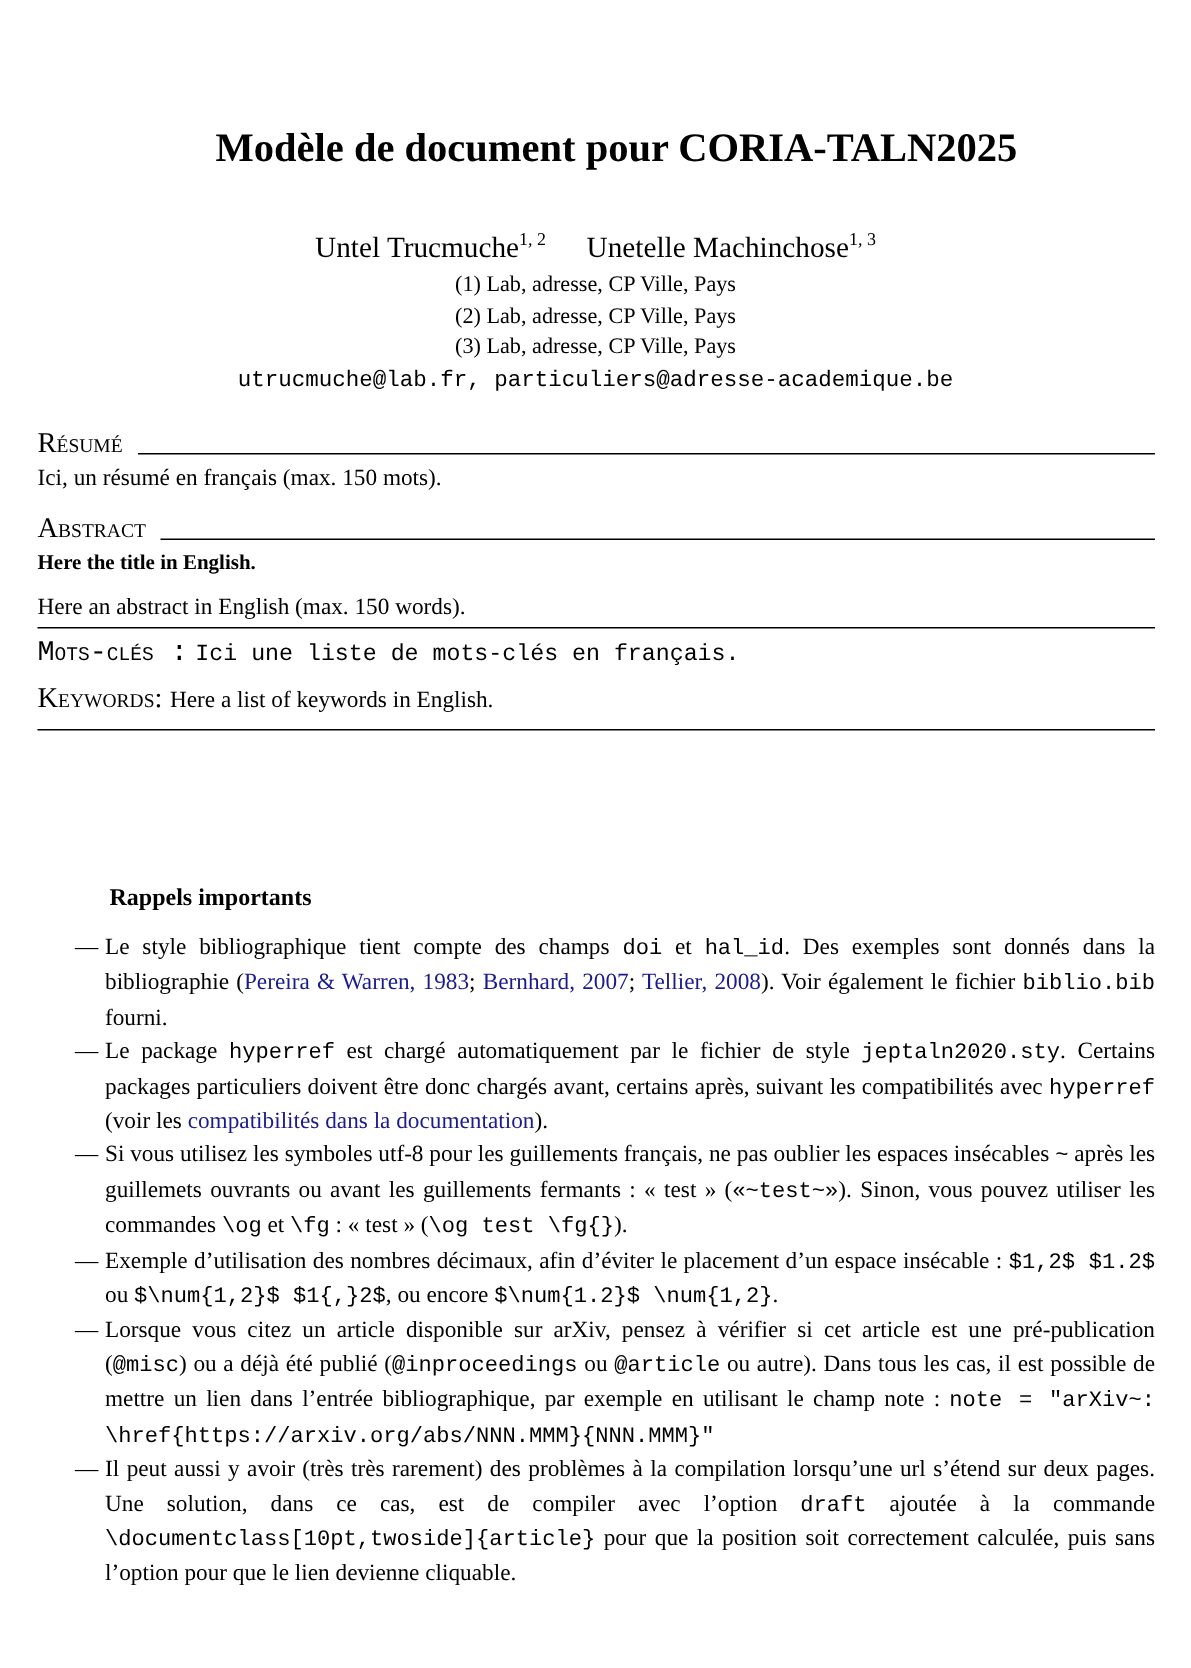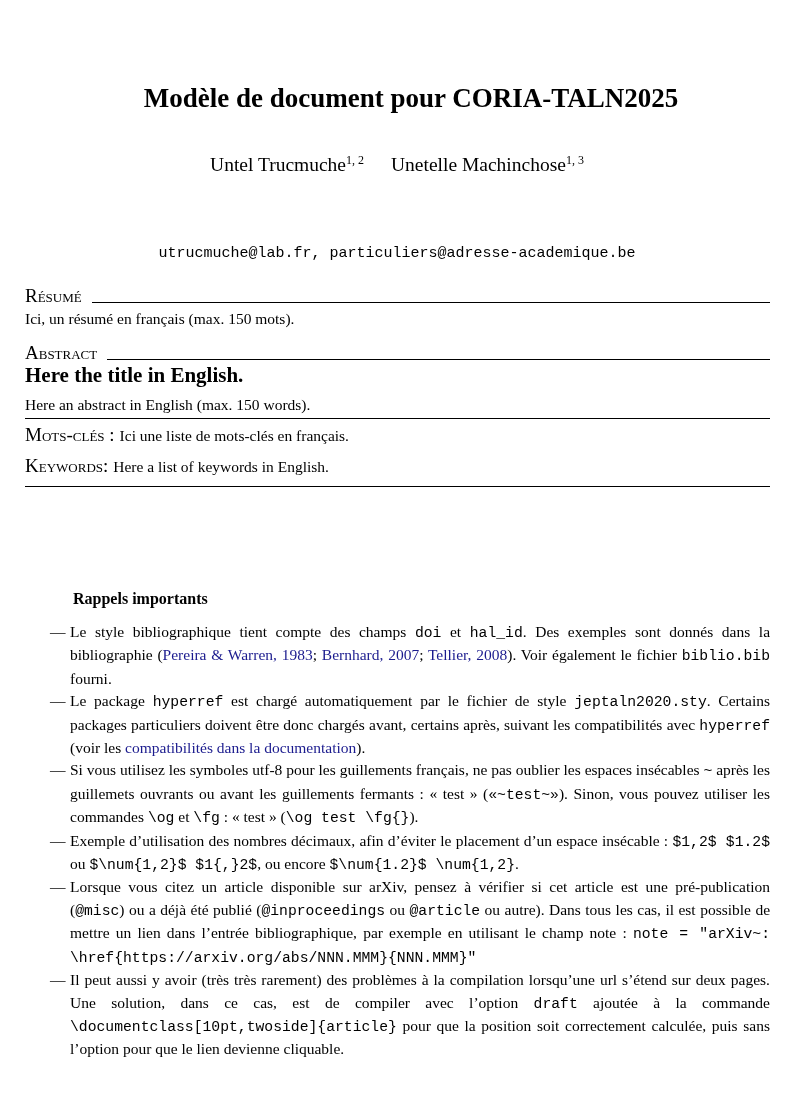--- a/index.html
+++ b/index.html
@@ -18,26 +18,26 @@
   .affils { top:180px; font-size:14.8px; line-height:20.6px; }
   .emails { top:244px; font-family:"Liberation Mono", monospace; font-size:15px; line-height:19px; letter-spacing:0; }
 
   .sec-row { display:flex; align-items:stretch; }
   .sc-label { font-variant:small-caps; font-size:19px; line-height:23px; white-space:nowrap; }
   .rule-fill { flex:1; border-bottom:1.7px solid #000; margin:0 0 4px 10px; }
 
   .resume-hdr { top:284px; }
   .resume-text { top:308px; font-size:15.5px; line-height:21px; }
   .abstract-hdr { top:341px; }
-  .abstract-title { top:365px; font-size:21px; font-weight:bold; line-height:21px; }
+  .abstract-title { top:365px; font-size:14px; font-weight:bold; line-height:21px; }
   .abstract-text { top:394px; font-size:15.5px; line-height:21px; }
   .hrule { border-bottom:1.8px solid #000; margin-top:3px; }
   .kw-hrule { margin-top:7px; }
 
-  .motscles { top:423px; }
+  .motscles { top:423px;font-family:Liberation Mono, monospace; }
   .keywords { top:454px; }
   .kw-line { font-size:15.5px; line-height:24px; }
   .kw-label { font-variant:small-caps; font-size:19px; margin-right:5px; }
 
   .rappels-hdr { top:588px; font-size:16px; font-weight:bold; line-height:22px;margin-left:48px; }
   .rappels-list { top:621px; list-style:none; margin:0; padding:0; }
   .rappels-list li {
     position:relative; padding-left:45px; text-align:justify;
     font-size:15.5px; line-height:22.4px; hyphens:auto;
   }
@@ -52,20 +52,25 @@
 <body>
 
 <div class="page">
 
   <div class="abs center title">Modèle de document pour CORIA-TALN2025</div>
 
   <div class="abs center authors">
     <span class="author"><span>Untel Trucmuche</span><sup>1, 2</sup></span><span class="author"><span>Unetelle Machinchose</span><sup>1, 3</sup></span>
   </div>
 
+  <div class="abs center affils">
+    <div>(1) Lab, adresse, CP Ville, Pays</div>
+    <div>(2) Lab, adresse, CP Ville, Pays</div>
+    <div>(3) Lab, adresse, CP Ville, Pays</div>
+  </div>
 
   <div class="abs center emails">utrucmuche@lab.fr, particuliers@adresse-academique.be</div>
 
   <div class="abs resume-hdr sec-row">
     <span class="sc-label">Résumé</span>
     <span class="rule-fill"></span>
   </div>
   <div class="abs resume-text">Ici, un résumé en français (max. 150 mots).</div>
 
   <div class="abs abstract-hdr sec-row">

